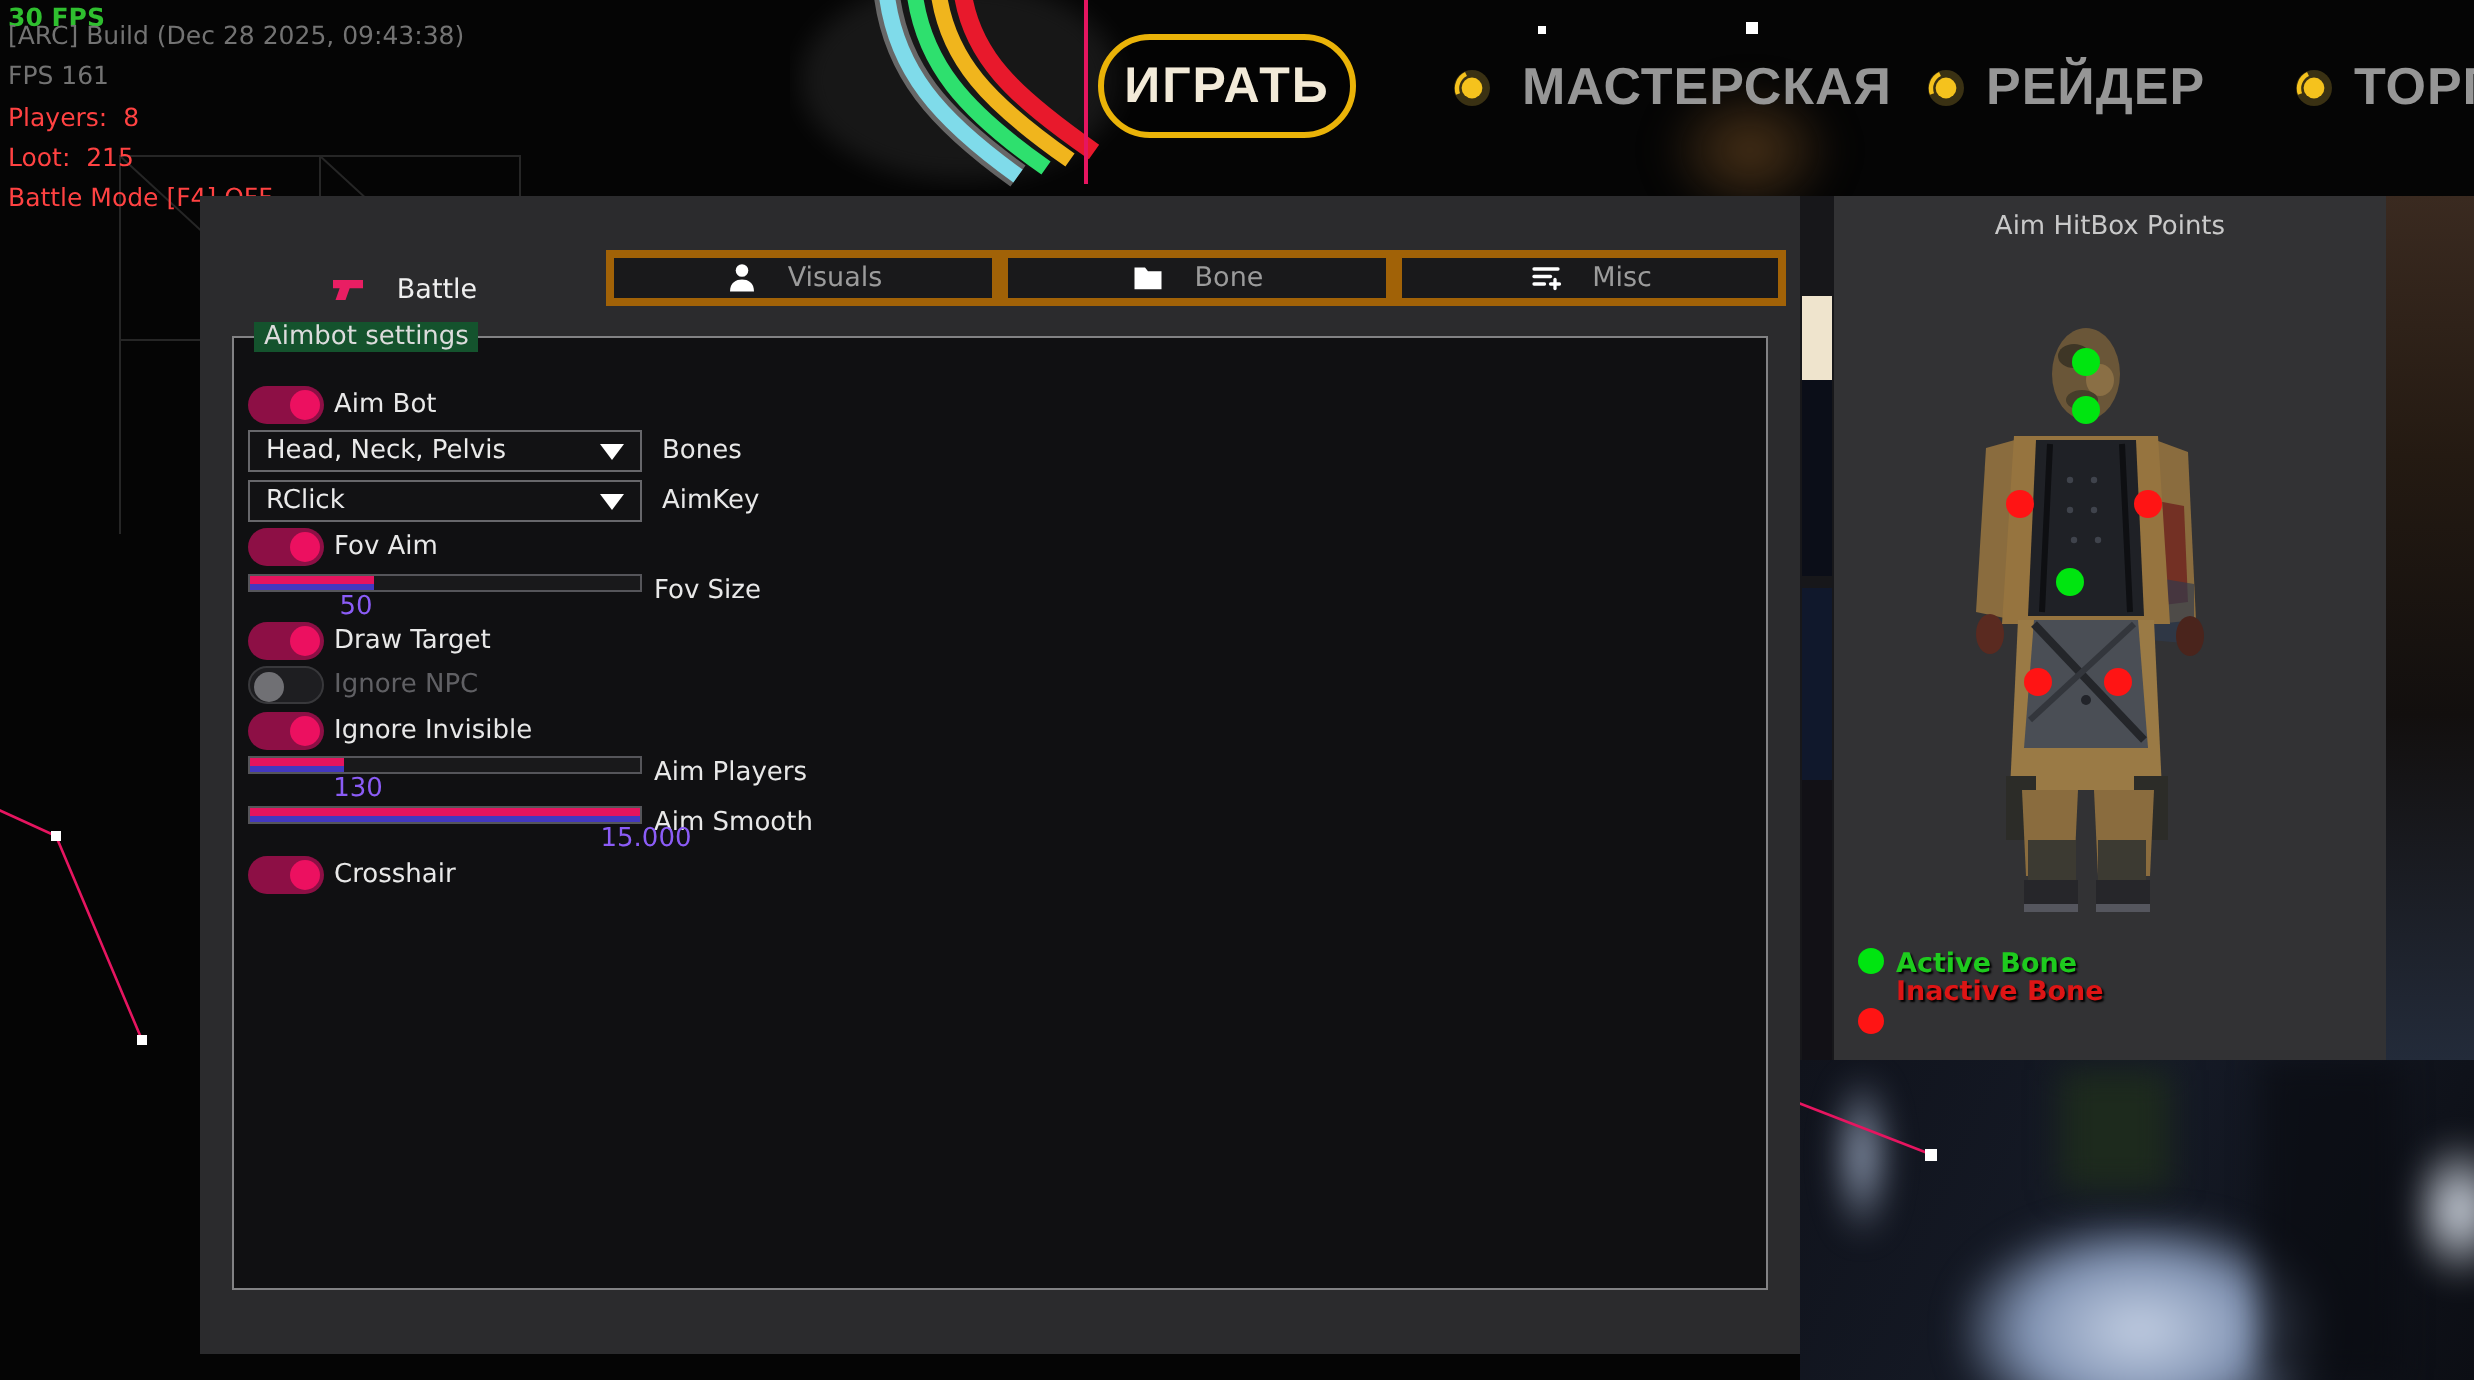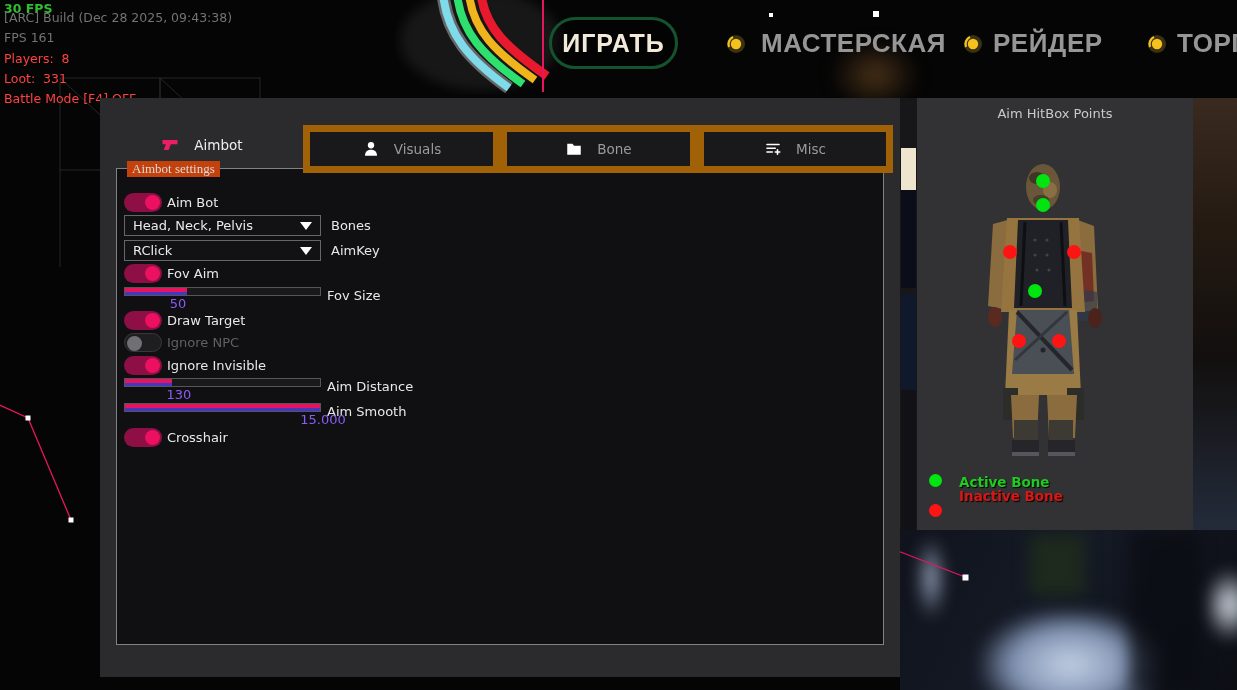--- a/index.html
+++ b/index.html
@@ -11,40 +11,40 @@
   .abs { position:absolute; }
 
   
   .hud { left:4px; font-size:12.5px; color:#737373; white-space:pre; }
   .hud-green { color:#2fbf2f; font-weight:bold; }
   .hud-red { color:#ff4242; }
 
   
   .play-btn {
     left:549px; top:17px; width:129px; height:52px;
-    border:3px solid #14532d; border-radius:28px;
+    border:3px solid #eab308; border-radius:28px;
     display:flex; align-items:center; justify-content:center;
     color:#f2ead8; font:bold 25px "Liberation Sans", sans-serif;
     letter-spacing:1px; background:rgba(0,0,0,.25);
   }
   .menu-item { top:28px; display:flex; align-items:center; gap:9px;
     color:#969696; font:bold 26px "Liberation Sans", sans-serif; letter-spacing:.5px; }
 
   
   .panel { left:100px; top:98px; width:800px; height:579px; background:#2b2b2d; z-index:5; }
-  .tabbox { top:125px; height:48px; background:#19191b; border:7px solid #a16207;
+  .tabbox { top:125px; height:28px; background:#19191b; border:4px solid #a16207;
     display:flex; align-items:center; justify-content:center; gap:14px; }
   .tab-active { top:125px; height:40px; display:flex; align-items:center; justify-content:center; gap:14px; }
   .tab-label { font-size:13.5px; color:#9b9b9b; }
   .tab-label-active { font-size:13.5px; color:#efefef; }
 
   .groupbox { left:116px; top:168px; width:768px; height:477px;
     background:#101012; border:1px solid #828284; }
-  .group-legend { left:127px; top:161px; background:#c2410c; padding:0 5px;
-    font-size:13px; color:#dcdcdc; z-index:6;font-family:Liberation Serif, serif; }
+  .group-legend { left:127px; top:161px; background:#14532d; padding:0 5px;
+    font-size:13px; color:#dcdcdc; z-index:6; }
 
   
   .toggle { width:38px; height:19px; border-radius:10px; cursor:pointer; z-index:7; }
   .toggle.on { background:#8d0f45; }
   .toggle.off { background:#1e1e21; border:1px solid #38383b; }
   .knob { position:absolute; top:2px; width:15px; height:15px; border-radius:50%; }
   .toggle.on .knob { right:2px; background:#ec1060; }
   .toggle.off .knob { left:2px; background:#707074; }
   .ctl-label { font-size:13px; color:#e8e8e8; z-index:7; }
   .ctl-label.dim { color:#606064; }
@@ -61,21 +61,21 @@
   .val { font-size:13px; color:#8b5cf6; text-align:center; z-index:7; }
 
   
   .hit-panel { left:917px; top:98px; width:276px; height:432px; background:#323234; z-index:5; }
   .hit-title { left:917px; top:106px; width:276px; text-align:center;
     font-size:13px; color:#c9c9c9; z-index:6; }
   .dot { border-radius:50%; z-index:8; }
   .dot.g { background:#00e510; }
   .dot.r { background:#ff1414; }
   .legend-txt { font-size:13.5px; font-weight:bold; z-index:7;
-    text-shadow:1px 1px 1px #000;margin-left:11px; }
+    text-shadow:1px 1px 1px #000; }
 
   
   .bgblob { filter:blur(8px); }
 </style>
 </head>
 <body>
 
 <div id="stage">
 
   <div class="abs bgblob" style="left:830px;top:40px;width:90px;height:70px;background:radial-gradient(ellipse,#4a3218 0%,transparent 70%);"></div>
@@ -125,21 +125,21 @@
     <rect x="25.5" y="415.5" width="5" height="5" fill="#ffffff"></rect>
     <rect x="68.5" y="517.5" width="5" height="5" fill="#ffffff"></rect>
     <line x1="898" y1="551" x2="965" y2="577" stroke="#e61560" stroke-width="1.3"></line>
     <rect x="962.5" y="574.5" width="6" height="6" fill="#ffffff"></rect>
   </svg>
 
   <div class="abs hud hud-green" style="top:1px;">30 FPS</div>
   <div class="abs hud" style="top:10px;">[ARC] Build (Dec 28 2025, 09:43:38)</div>
   <div class="abs hud" style="top:30px;">FPS 161</div>
   <div class="abs hud hud-red" style="top:51px;">Players:  8</div>
-  <div class="abs hud hud-red" style="top:71px;">Loot:  331</div>
+  <div class="abs hud hud-red" style="top:71px;">Loot:  215</div>
   <div class="abs hud hud-red" style="top:91px;">Battle Mode [F4] OFF</div>
 
   <div class="abs play-btn">ИГРАТЬ</div>
 
   <div class="abs menu-item" style="left:725px;gap:14px;">
     <svg width="22" height="22" viewBox="0 0 22 22">
       <circle cx="11" cy="11" r="9" fill="#3a3113"></circle>
       <circle cx="11" cy="11" r="5.2" fill="#f5c21d"></circle>
       <path d="M4,14 A 8 8 0 0 1 8,4" stroke="#f5c21d" stroke-width="2.2" fill="none"></path>
     </svg>
@@ -161,21 +161,21 @@
     </svg>
     <span>ТОРГО</span>
   </div>
 
   <div class="abs panel"></div>
 
   <div class="abs tab-active" style="left:100px;width:203px;z-index:6;">
     <svg width="20" height="20" viewBox="0 0 24 24">
       <path d="M3,6 h18 v5 h-8 l-2.5,7 h-6 l2.5,-7 h-4 z" fill="#e91e63"></path>
     </svg>
-    <span class="tab-label-active">Aimbot</span>
+    <span class="tab-label-active">Battle</span>
   </div>
   <div class="abs tabbox" style="left:303px;width:197px;z-index:6;">
     <svg width="18" height="18" viewBox="0 0 24 24">
       <circle cx="12" cy="7" r="4.2" fill="#ffffff"></circle>
       <path d="M4,21 c0,-6 4,-8 8,-8 s8,2 8,8 z" fill="#ffffff"></path>
     </svg>
     <span class="tab-label">Visuals</span>
   </div>
   <div class="abs tabbox" style="left:500px;width:197px;z-index:6;">
     <svg width="18" height="18" viewBox="0 0 24 24">
@@ -239,21 +239,21 @@
 
   <div class="abs toggle on" style="left:124px;top:356px;">
       <div class="knob"></div>
     </div>
   <div class="abs ctl-label" style="left:167px;top:358px;">Ignore Invisible</div>
 
   <div class="abs slider" style="left:124px;top:378px;">
     <div class="fill" style="width:24%"></div>
   </div>
   <div class="abs val" style="left:151px;top:387px;width:56px;">130</div>
-  <div class="abs ctl-label" style="left:327px;top:379px;">Aim Distance</div>
+  <div class="abs ctl-label" style="left:327px;top:379px;">Aim Players</div>
 
   <div class="abs slider" style="left:124px;top:403px;">
     <div class="fill" style="width:100%"></div>
   </div>
   <div class="abs ctl-label" style="left:327px;top:404px;">Aim Smooth</div>
   <div class="abs val" style="left:295px;top:412px;width:56px;">15.000</div>
 
   <div class="abs toggle on" style="left:124px;top:428px;">
       <div class="knob"></div>
     </div>

